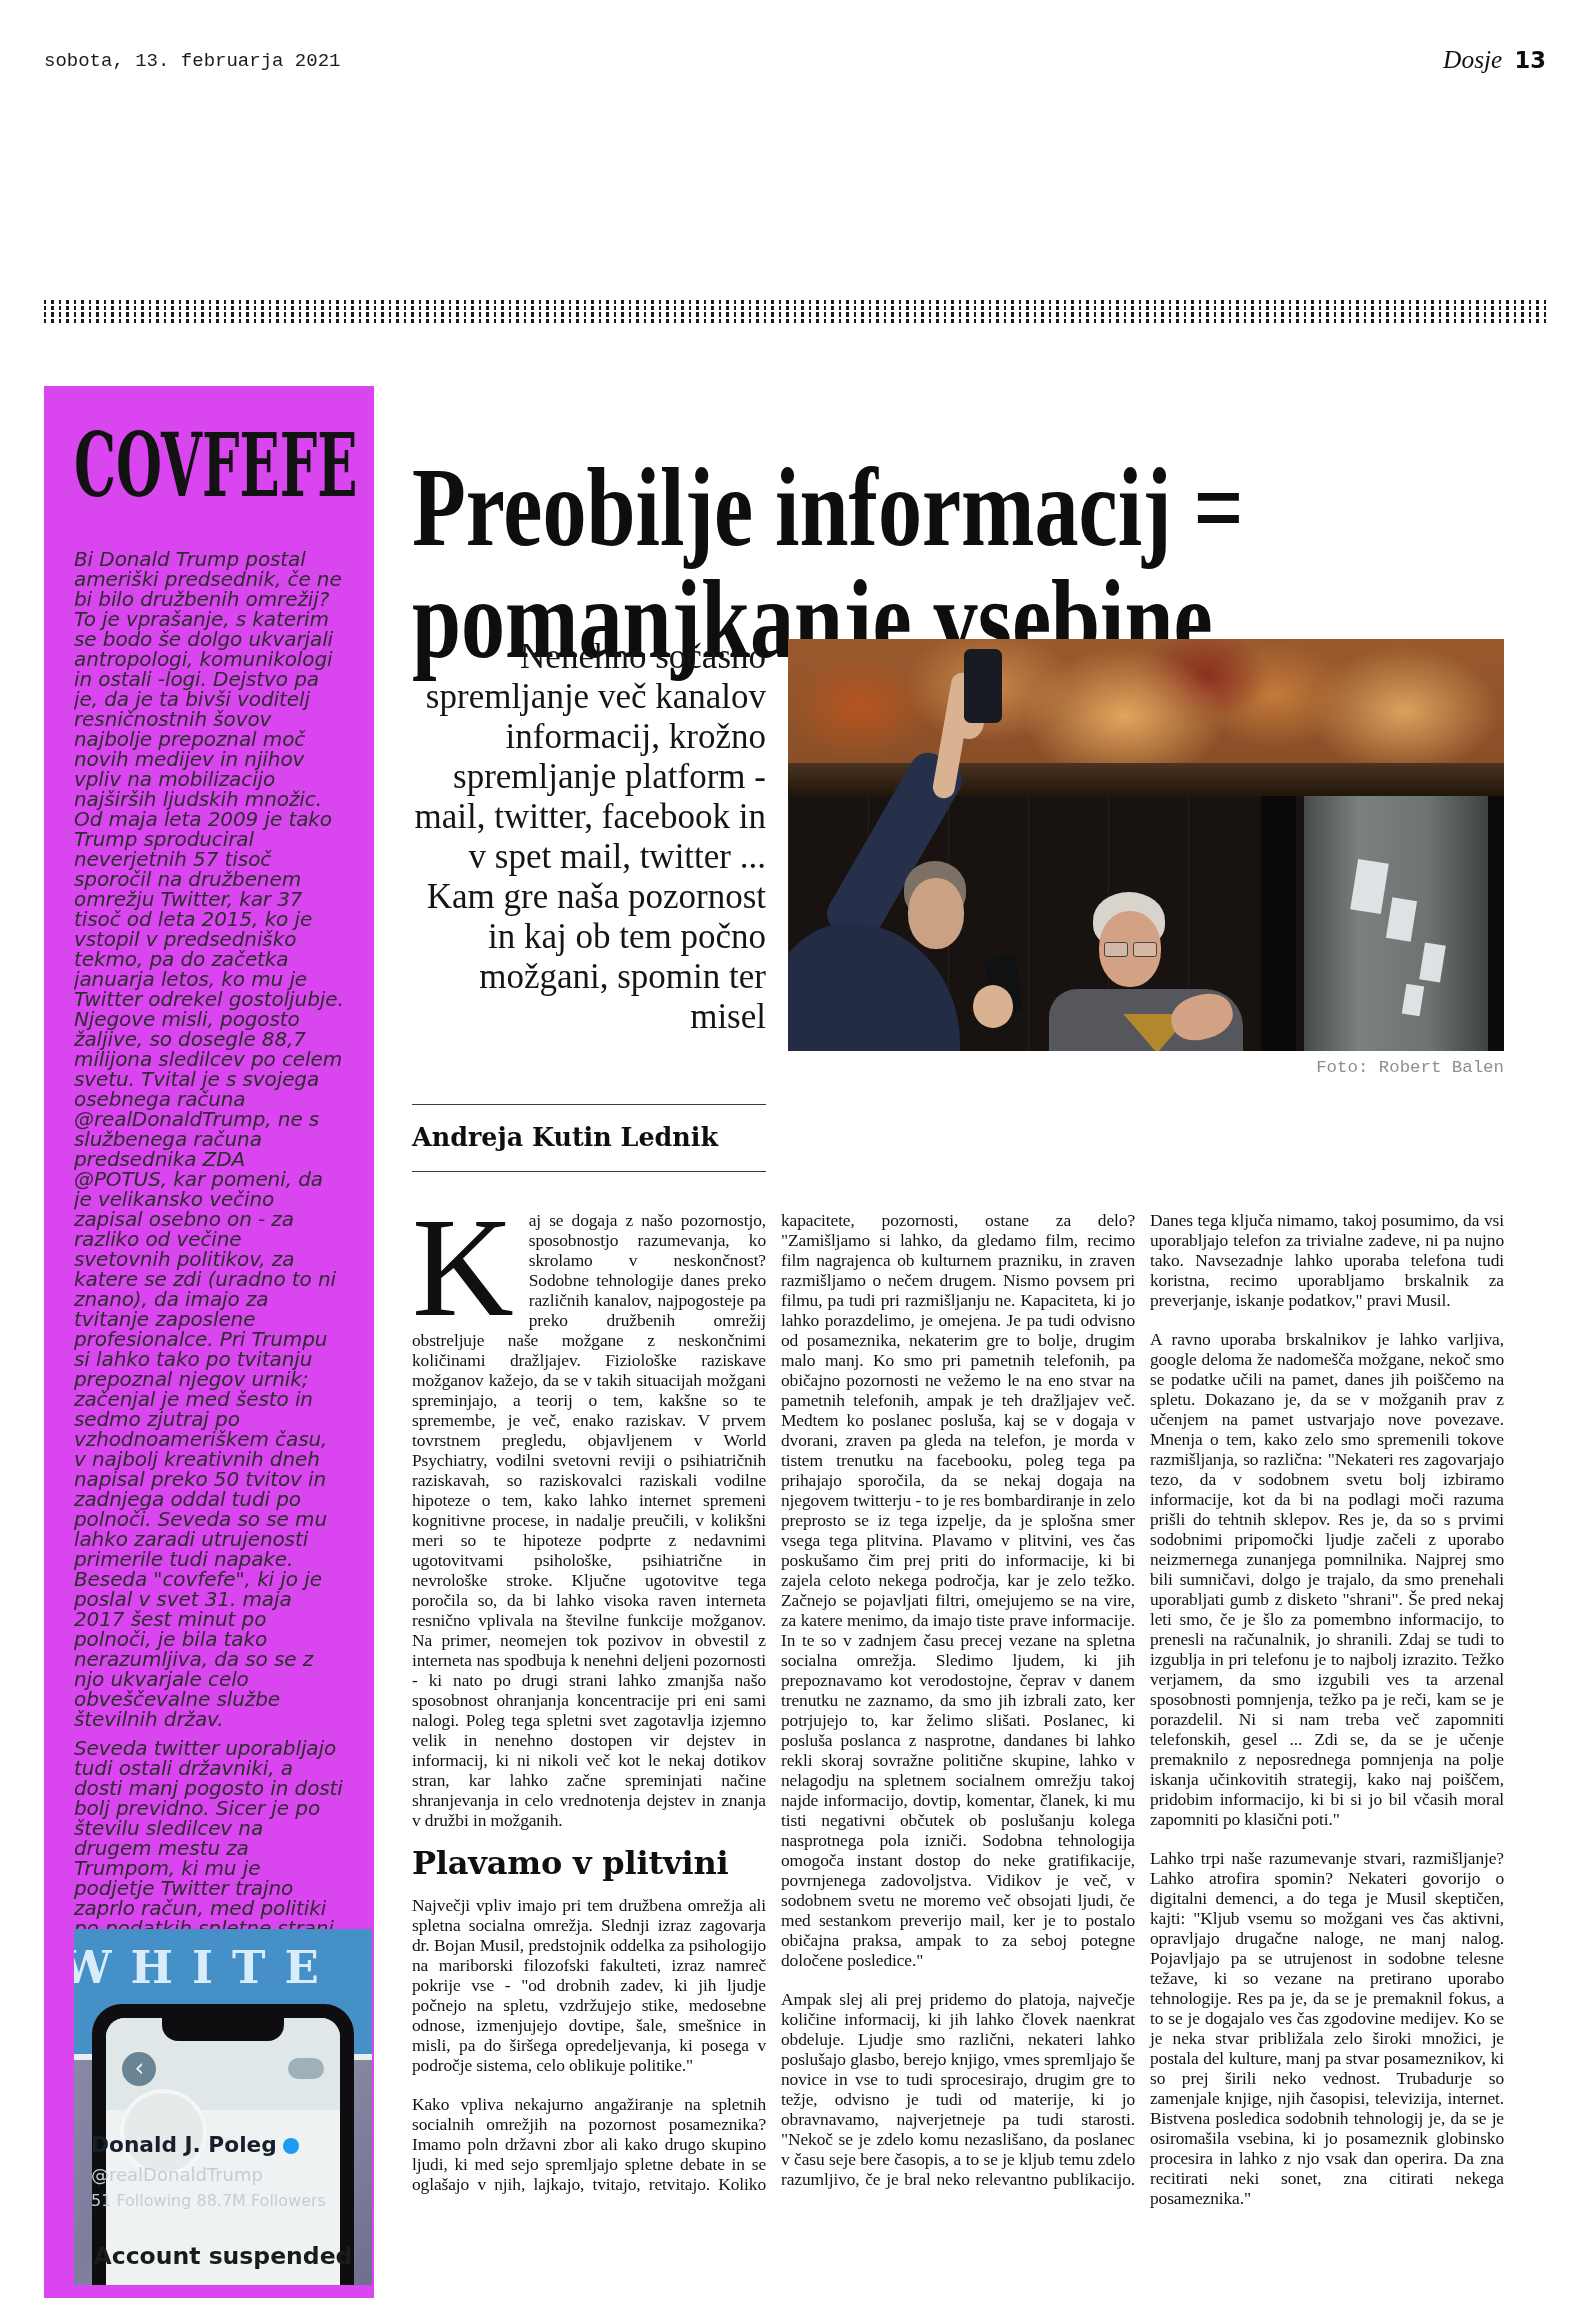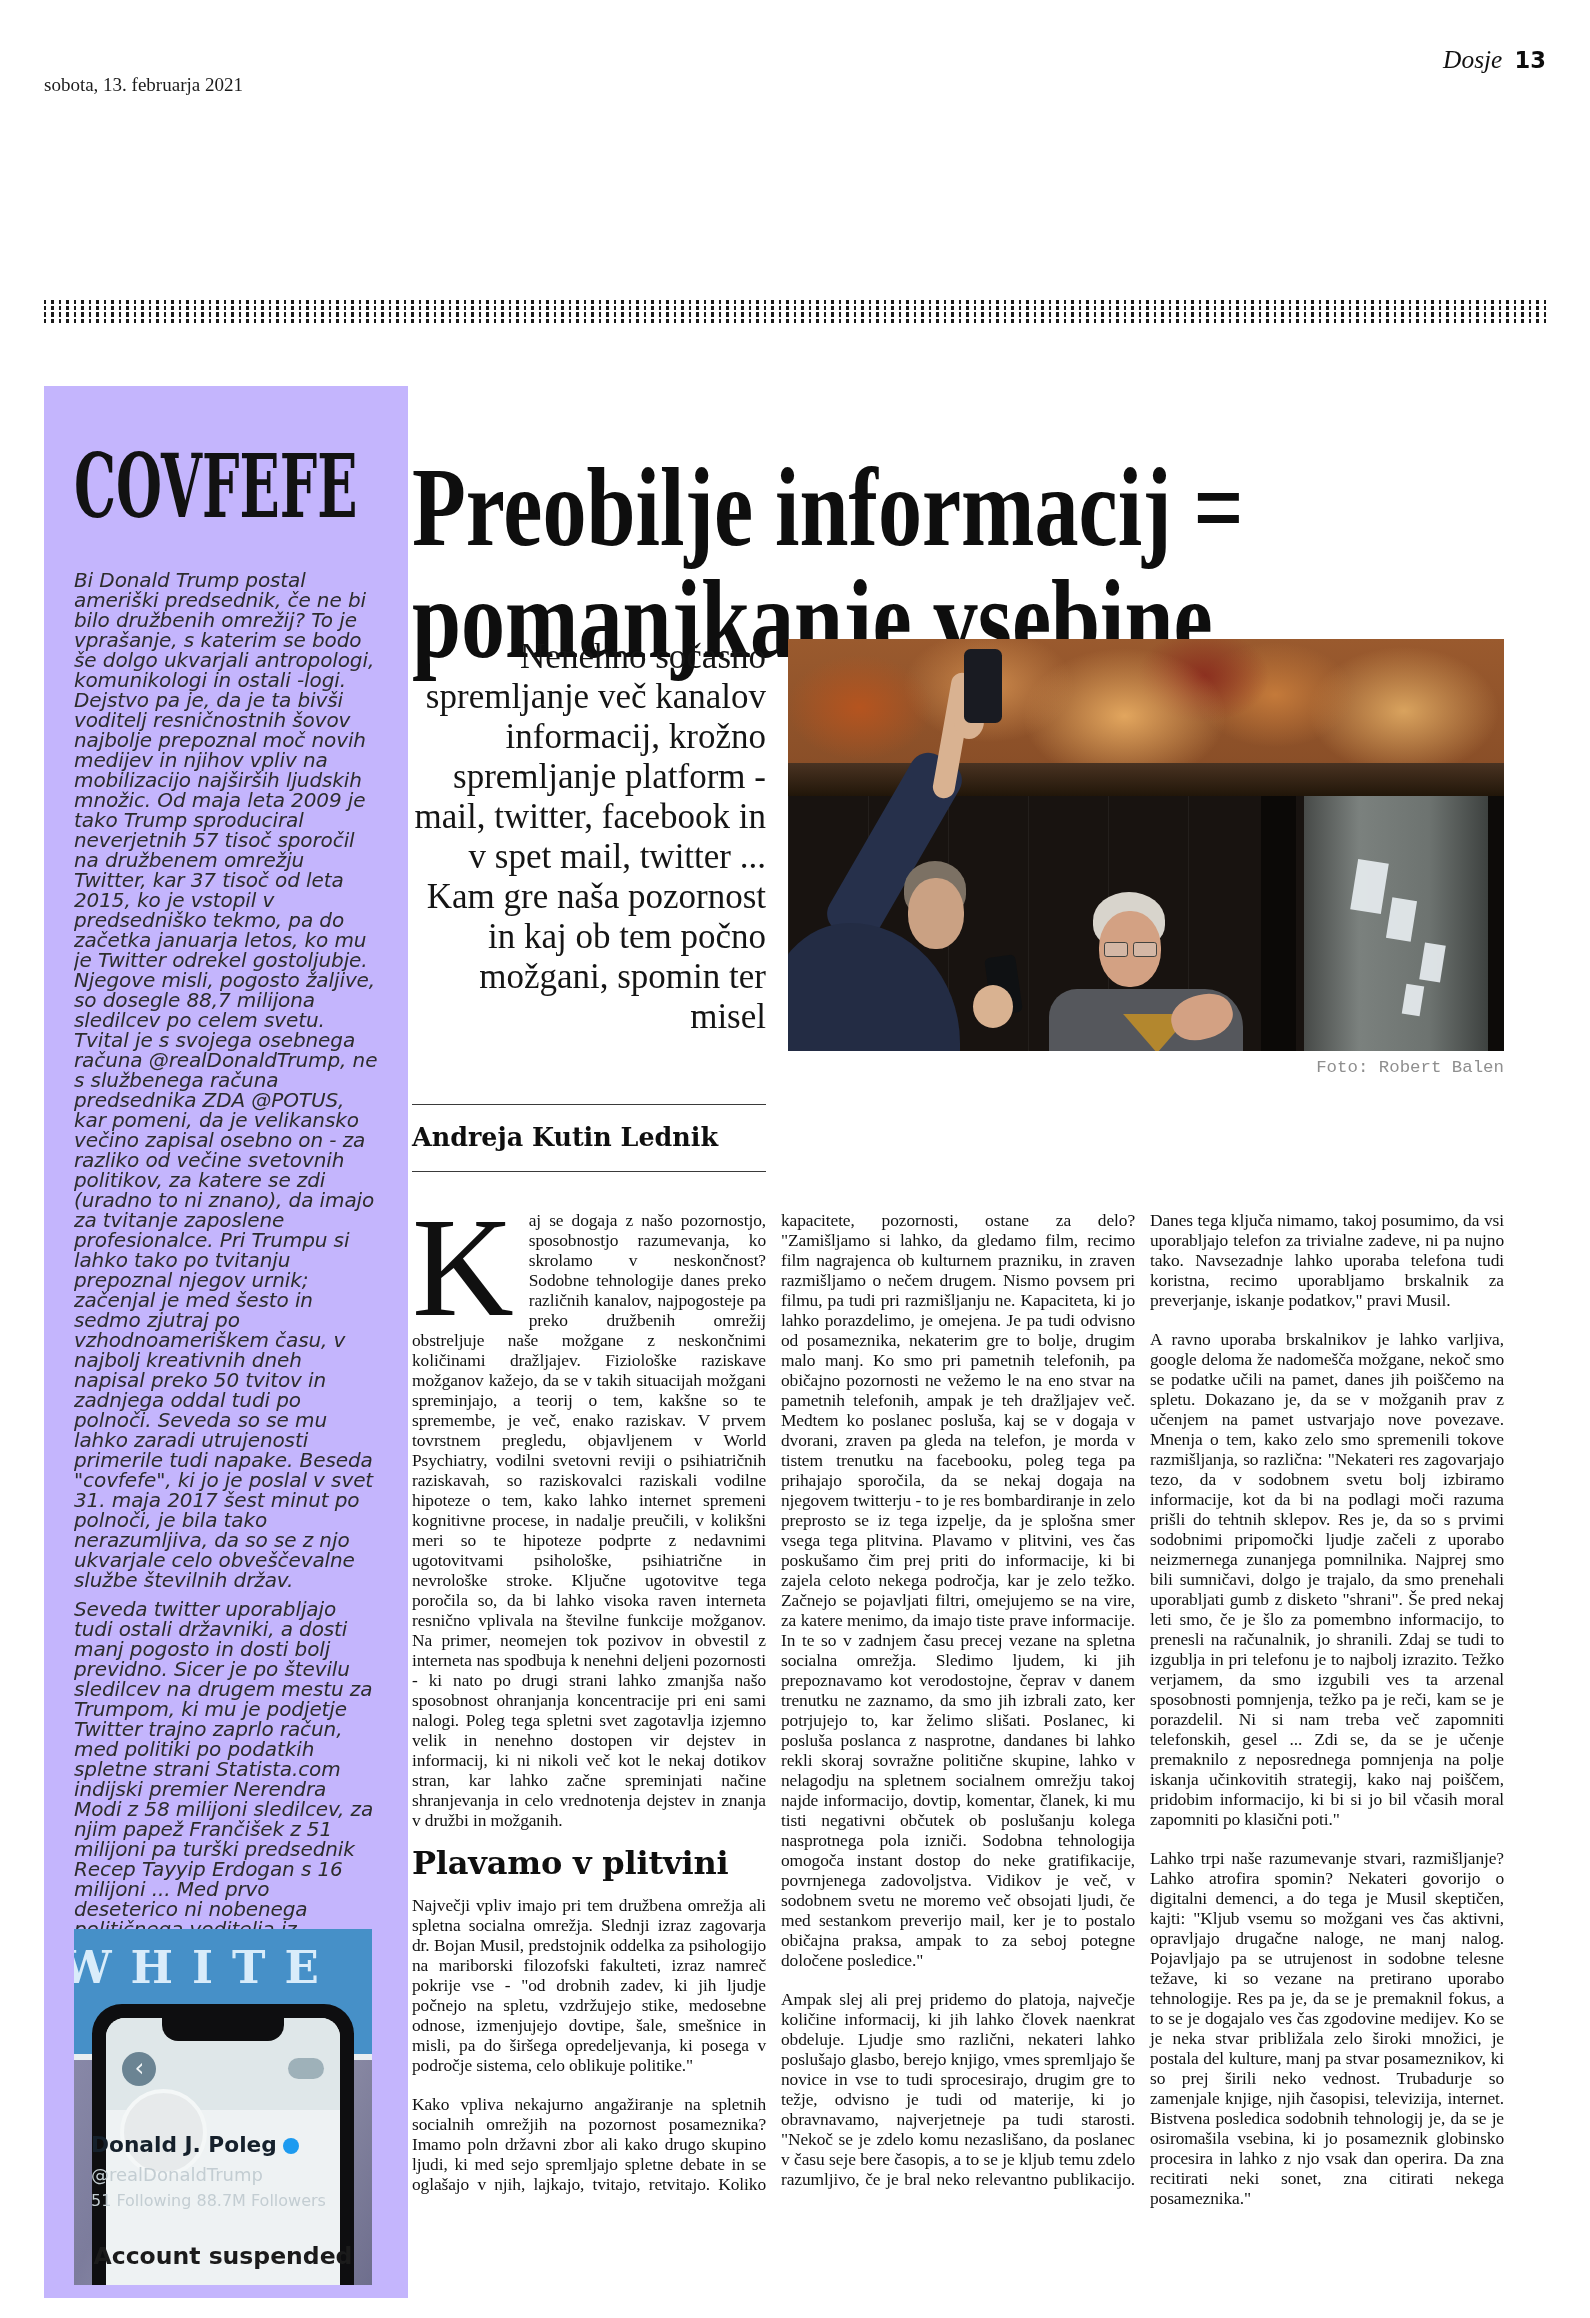--- a/index.html
+++ b/index.html
@@ -1,35 +1,35 @@
 <!DOCTYPE html>
 <html lang="sl" style="font-size:7.5px"><head>
 <meta charset="utf-8">
 <style>
   html,body{margin:0;padding:0;}
   body{width:1590px;height:2319px;position:relative;background:#ffffff;
        font-family:"Liberation Serif",serif;color:#141414;overflow:hidden;}
 
   
-  .hdr-date{position:absolute;left:44px;top:50px;font-family:Liberation Serif, serif;
-            font-size:19px;color:#1c1c1c;margin-top:24px;}
+  .hdr-date{position:absolute;left:44px;top:50px;font-family:Liberation Mono, monospace;
+            font-size:19px;color:#1c1c1c;}
   .hdr-right{position:absolute;right:44px;top:45px;white-space:nowrap;}
   .hdr-section{font-family:"Liberation Serif",serif;font-style:italic;font-size:25.4px;color:#111;}
   .hdr-pagenum{font-family:"DejaVu Sans",sans-serif;font-weight:bold;font-size:22.6px;
                color:#0d0d0d;margin-left:12.2px;}
 
   
   .dotted-band{position:absolute;left:44px;right:44px;top:298px;height:25.4px;
     background-image:
       repeating-linear-gradient(0deg, transparent 0 4.2px, #ffffff 4.2px 6.4px),
       repeating-linear-gradient(90deg, #1b1b1b 0 2.4px, transparent 2.4px 7.5px);}
 
   
-  .sidebar{position:absolute;left:44px;top:386px;width:364px;height:1912px;
-           background:#c4b5fd;box-sizing:border-box;padding:56px 30px 0;}
+  .sidebar{position:absolute;left:44px;top:386px;width:330px;height:1912px;
+           background:#d946ef;box-sizing:border-box;padding:35px 30px 0;}
   .sb-title{font-family:"DejaVu Serif",serif;font-weight:700;font-size:88px;line-height:1;
             color:#121212;transform:scaleX(.60);transform-origin:left;white-space:nowrap;
             margin:0 0 40px;}
   .sb-body{height:1394px;overflow:hidden;}
   .sb-para{font-family:"DejaVu Sans",sans-serif;font-size:20px;line-height:20px;
            letter-spacing:-0.1px;color:#2d2d2d;margin:0 0 8.5px;font-style:italic;}
   .sb-para strong{font-weight:bold;color:#111;}
 
   
   .sb-photo{position:absolute;left:74px;top:1929px;width:298px;height:356px;overflow:hidden;

